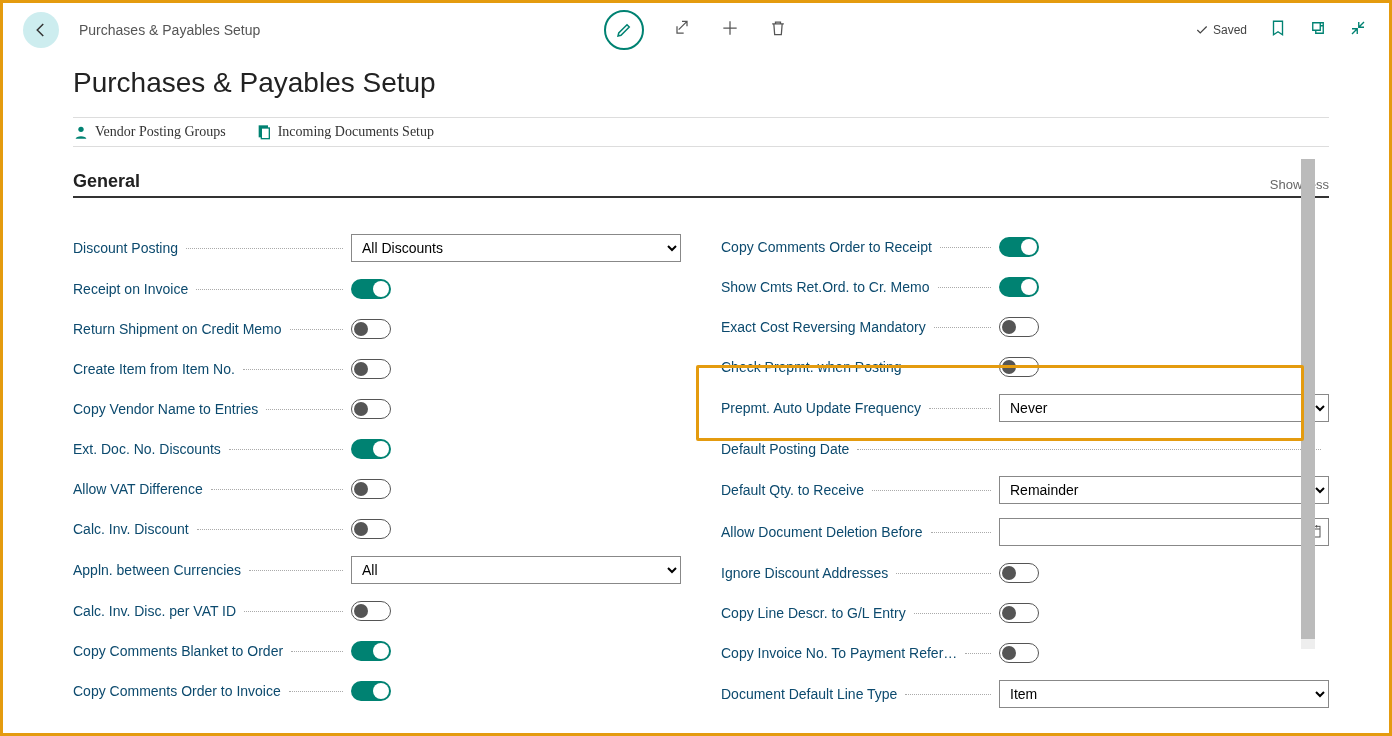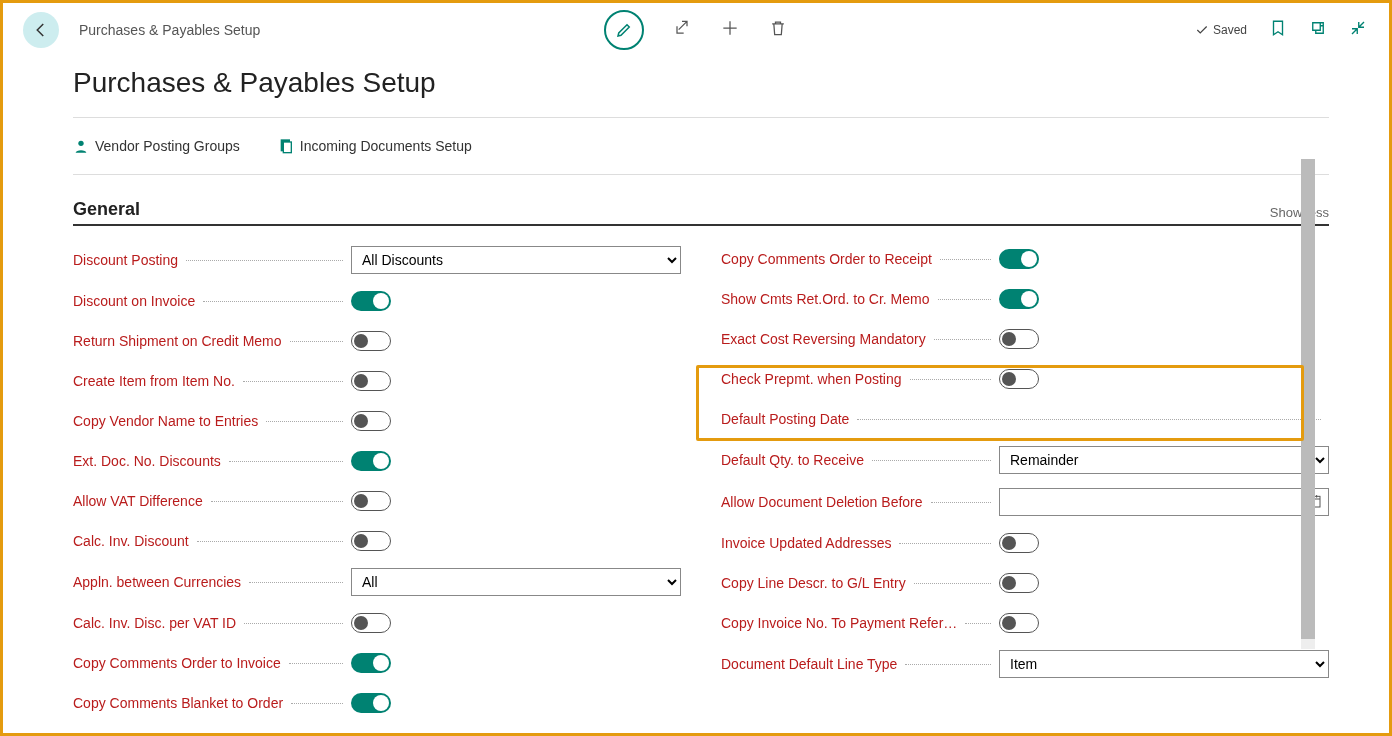--- a/index.html
+++ b/index.html
@@ -67,36 +67,37 @@
   }
   .page-title {
     font-size: 28px;
     font-weight: 400;
     color: #222;
     margin: 10px 0 18px 0;
   }
   .links-row {
     border-top: 1px solid #ddd;
     border-bottom: 1px solid #ddd;
-    padding: 20px 0;
+    padding: 6px 0;
     display:flex;
-    gap:38px;
+    gap:30px;
     margin-bottom: 24px;
+    font-family: Liberation Serif, serif;
   }
   .link-item {
     display:flex; align-items:center; gap:6px;
     font-size:14px; color:#333; cursor:pointer;
   }
   .link-item svg { width:16px; height:16px; fill:#008272; }
 
   .section-hdr {
     display:flex; justify-content:space-between; align-items:flex-end;
     border-bottom:2px solid #333;
     padding-bottom:4px;
-    margin-bottom: 20px;
+    margin-bottom: 36px;
   }
   .section-title {
     font-size:18px; font-weight:600; color:#222;
   }
   .show-less {
     font-size:13px; color:#666; cursor:pointer;
   }
 
   .columns {
     display:flex;
@@ -105,21 +106,21 @@
   .col { flex:1; }
 
   .field-row {
     display:flex;
     align-items:center;
     margin-bottom: 14px;
     min-height:26px;
   }
   .field-label {
     font-size:14px;
-    color:#b91c1c;
+    color:#0c4a6e;
     white-space:nowrap;
     flex-shrink:0;
   }
   .dots {
     flex:1;
     border-bottom:1px dotted #aaa;
     margin:0 8px;
     height:1px;
     align-self:center;
     min-width:10px;
@@ -273,21 +274,21 @@
         <span class="field-label">Discount Posting</span>
         <span class="dots"></span>
         <div class="field-control">
           <select>
             <option>All Discounts</option>
           </select>
         </div>
       </div>
 
       <div class="field-row">
-        <span class="field-label">Discount on Invoice</span>
+        <span class="field-label">Receipt on Invoice</span>
         <span class="dots"></span>
         <div class="toggle-wrap">
             <div class="toggle on"></div>
           </div>
       </div>
 
       <div class="field-row">
         <span class="field-label">Return Shipment on Credit Memo</span>
         <span class="dots"></span>
         <div class="toggle-wrap">
@@ -348,34 +349,34 @@
 
       <div class="field-row">
         <span class="field-label">Calc. Inv. Disc. per VAT ID</span>
         <span class="dots"></span>
         <div class="toggle-wrap">
             <div class="toggle off"></div>
           </div>
       </div>
 
       <div class="field-row">
+        <span class="field-label">Copy Comments Blanket to Order</span>
+        <span class="dots"></span>
+        <div class="toggle-wrap">
+            <div class="toggle on"></div>
+          </div>
+      </div>
+
+      <div class="field-row">
         <span class="field-label">Copy Comments Order to Invoice</span>
         <span class="dots"></span>
         <div class="toggle-wrap">
             <div class="toggle on"></div>
           </div>
       </div>
-
-      <div class="field-row">
-        <span class="field-label">Copy Comments Blanket to Order</span>
-        <span class="dots"></span>
-        <div class="toggle-wrap">
-            <div class="toggle on"></div>
-          </div>
-      </div>
     </div>
 
     <div class="col">
 
       <div class="field-row">
         <span class="field-label">Copy Comments Order to Receipt</span>
         <span class="dots"></span>
         <div class="toggle-wrap">
             <div class="toggle on"></div>
           </div>
@@ -399,20 +400,29 @@
       </div>
 
       <div class="field-row">
         <span class="field-label">Check Prepmt. when Posting</span>
         <span class="dots"></span>
         <div class="toggle-wrap">
             <div class="toggle off"></div>
           </div>
       </div>
 
+      <div class="field-row">
+        <span class="field-label">Prepmt. Auto Update Frequency</span>
+        <span class="dots"></span>
+        <div class="field-control">
+          <select>
+            <option>Never</option>
+          </select>
+        </div>
+      </div>
 
       <div class="field-row">
         <span class="field-label">Default Posting Date</span>
         <span class="dots"></span>
       </div>
 
       <div class="field-row">
         <span class="field-label">Default Qty. to Receive</span>
         <span class="dots"></span>
         <div class="field-control">
@@ -432,21 +442,21 @@
               <svg viewBox="0 0 24 24">
                   <rect x="3" y="5" width="18" height="16"></rect>
                   <path d="M3 9h18M8 3v4M16 3v4"></path>
                 </svg>
             </span>
           </div>
         </div>
       </div>
 
       <div class="field-row">
-        <span class="field-label">Invoice Updated Addresses</span>
+        <span class="field-label">Ignore Discount Addresses</span>
         <span class="dots"></span>
         <div class="toggle-wrap">
             <div class="toggle off"></div>
           </div>
       </div>
 
       <div class="field-row">
         <span class="field-label">Copy Line Descr. to G/L Entry</span>
         <span class="dots"></span>
         <div class="toggle-wrap">

